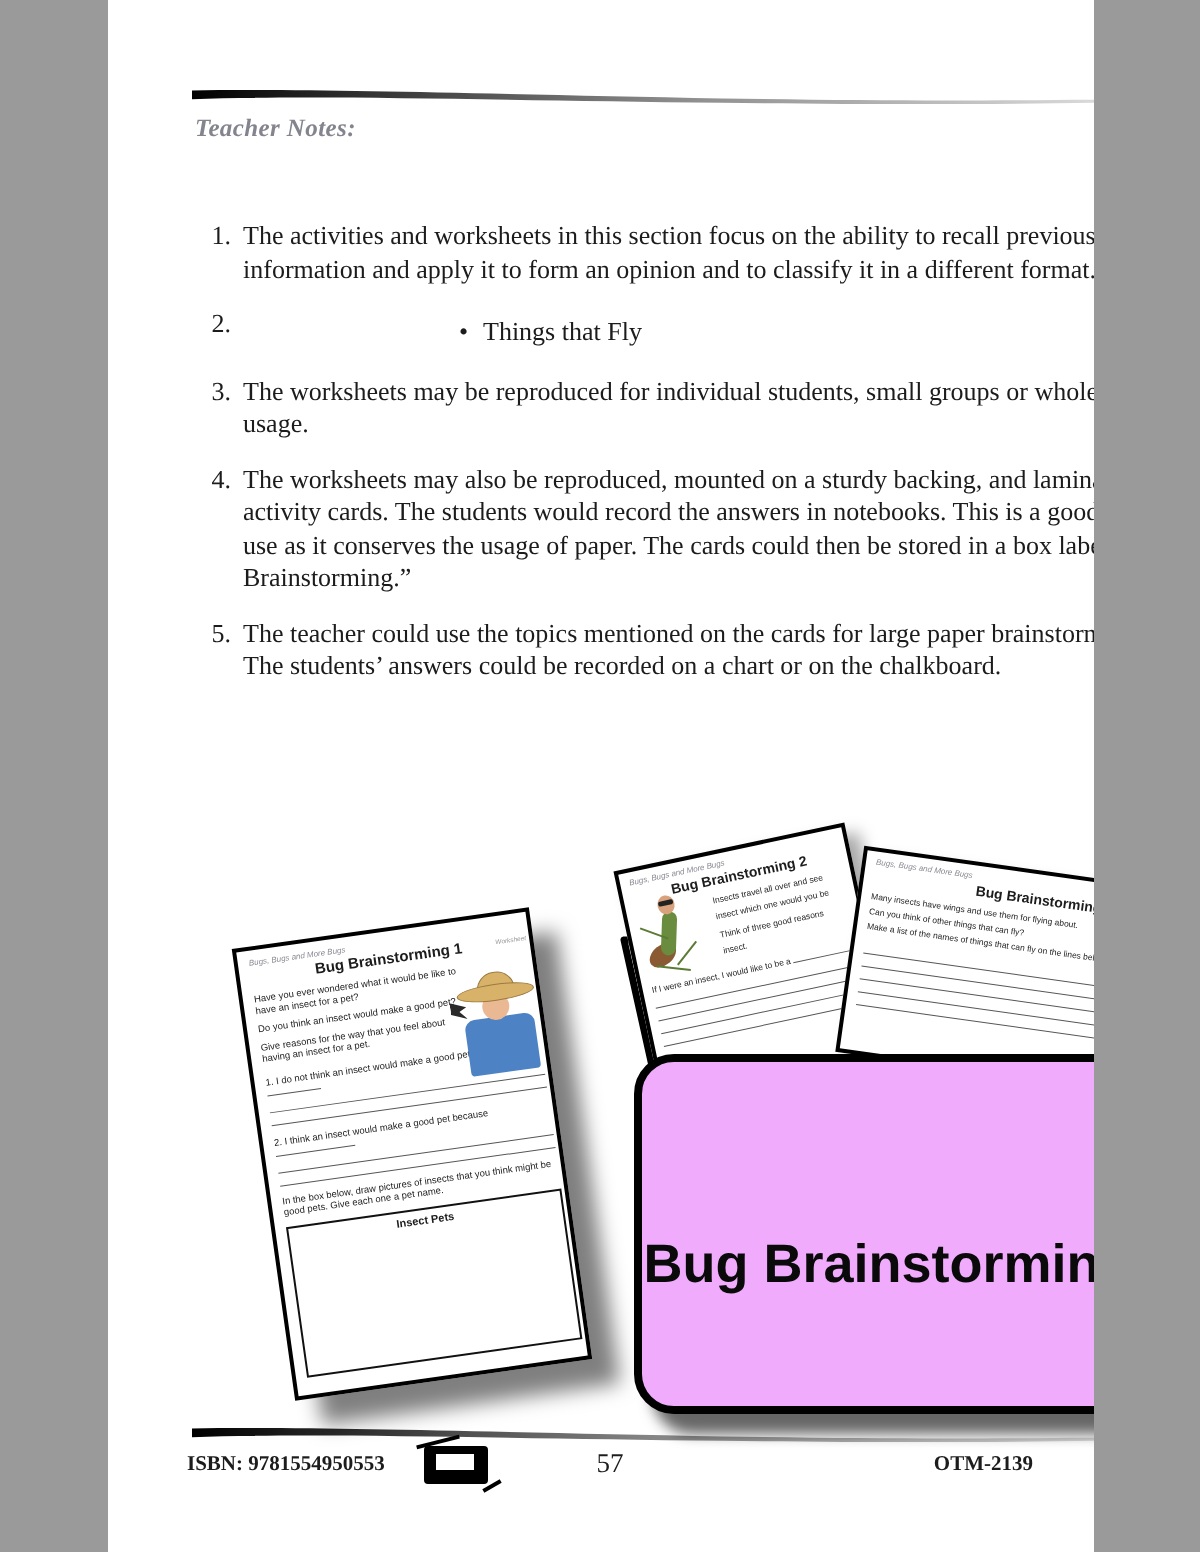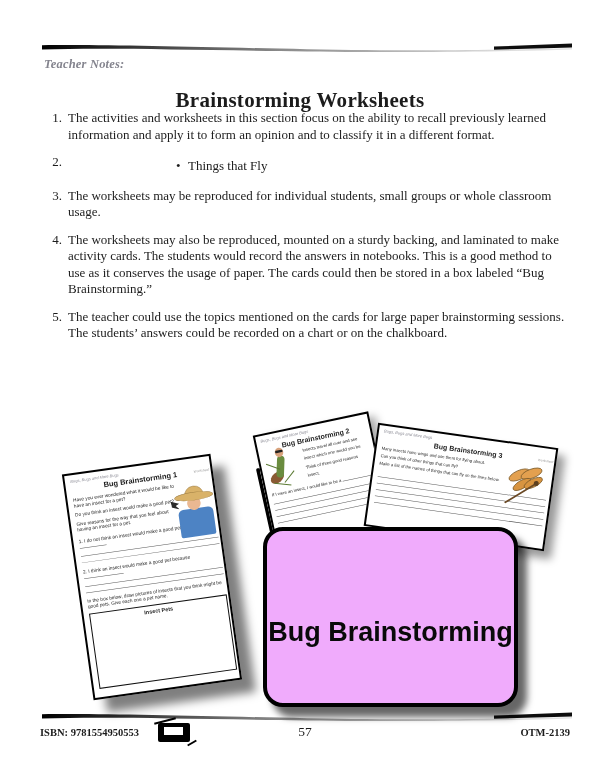--- a/index.html
+++ b/index.html
@@ -1,16 +1,16 @@
 <!DOCTYPE html>
 <html><head>
 <meta charset="utf-8">
 <style>
   html,body{margin:0;padding:0;background:#9a9a9a;}
-  .page{position:relative;width:600px;height:776px;background:#ffffff;margin:0 auto;
+  .page{position:relative;width:493px;height:776px;background:#ffffff;margin:0 auto;
         font-family:"Liberation Serif",serif;color:#1c1c1c;overflow:hidden;}
   .swoosh{position:absolute;left:42px;width:530px;height:14px;}
   .swoosh.top{top:42px;}
   .swoosh.bottom{top:711px;}
   .teacher-notes{position:absolute;left:44px;top:57px;font-size:12.5px;font-weight:bold;
                  font-style:italic;color:#84848e;letter-spacing:.2px;}
   .page-title{position:absolute;left:0;right:0;top:74px;text-align:center;
               font-size:21px;font-weight:bold;letter-spacing:.3px;}
   .notes-list{position:absolute;left:44px;top:110px;width:522px;font-size:13px;line-height:16.5px;}
   .note-item{display:flex;margin-bottom:11px;}
@@ -99,21 +99,20 @@
         <stop offset="0.85" stop-color="#d9d9d9"></stop>
           <stop offset="1" stop-color="#e4e4e4"></stop>
       </linearGradient>
     </defs>
     <path d="M0,3.2 C60,2.2 150,5.0 265,7.2 C380,9.2 460,8.0 530,6.0 L530,7.4 C460,9.8 380,10.8 265,9.4 C150,8.0 60,5.4 0,7.6 Z" fill="url(#g1)"></path>
     <path d="M452,4.6 L530,1.6 L530,5.4 L452,7.8 Z" fill="#0d0d0d"></path>
   </svg>
 
   <div class="teacher-notes">Teacher Notes:</div>
 
-  <h1 class="page-title">Brainstorming Worksheets</h1>
 
   <div class="notes-list">
     <div class="note-item">
       <span class="note-num">1.</span>
       <span class="note-body">The activities and worksheets in this section focus on the ability to recall previously learned information and apply it to form an opinion and to classify it in a different format.</span>
     </div>
     <div class="note-item">
       <span class="note-num">2.</span>
       <span class="note-body">
         <span class="topic-bullets" style="display:block;">

